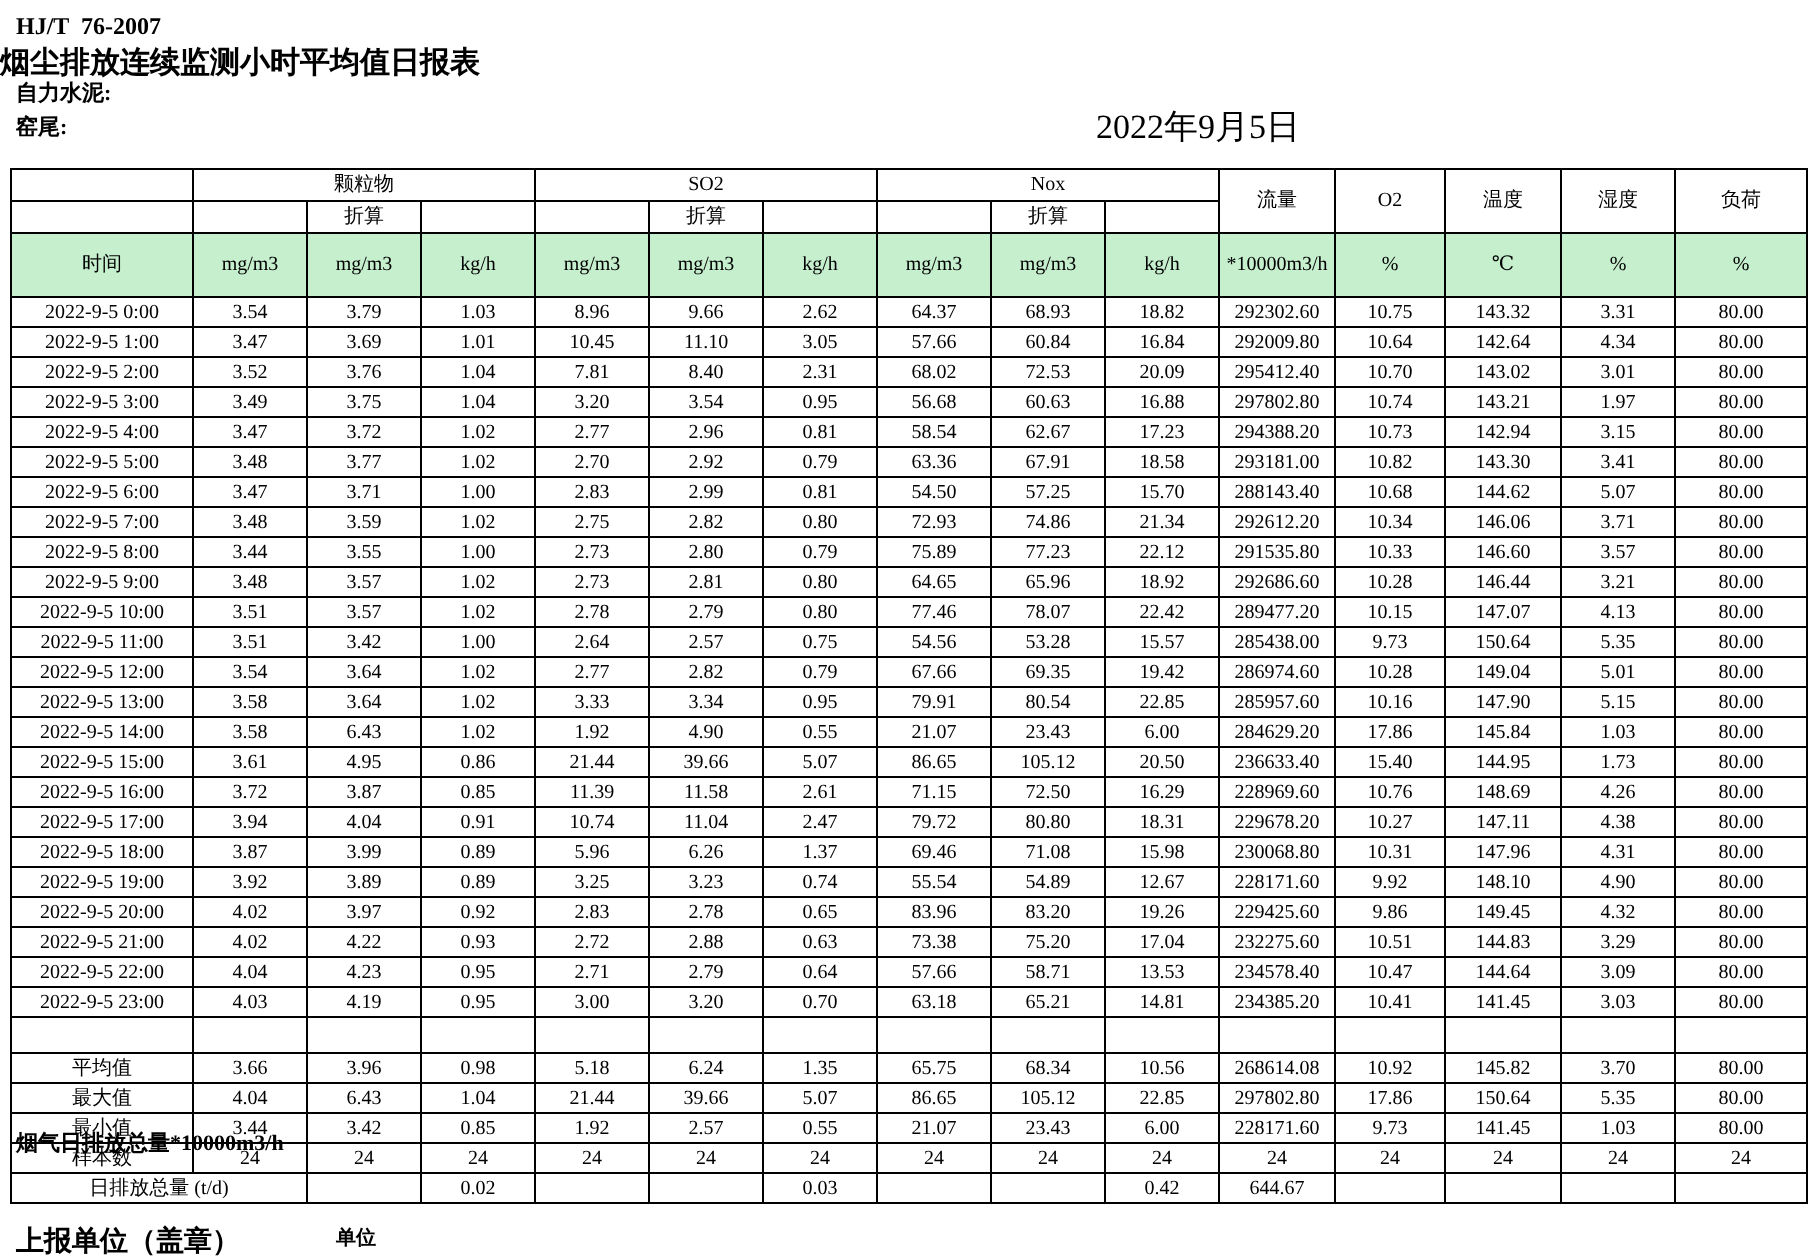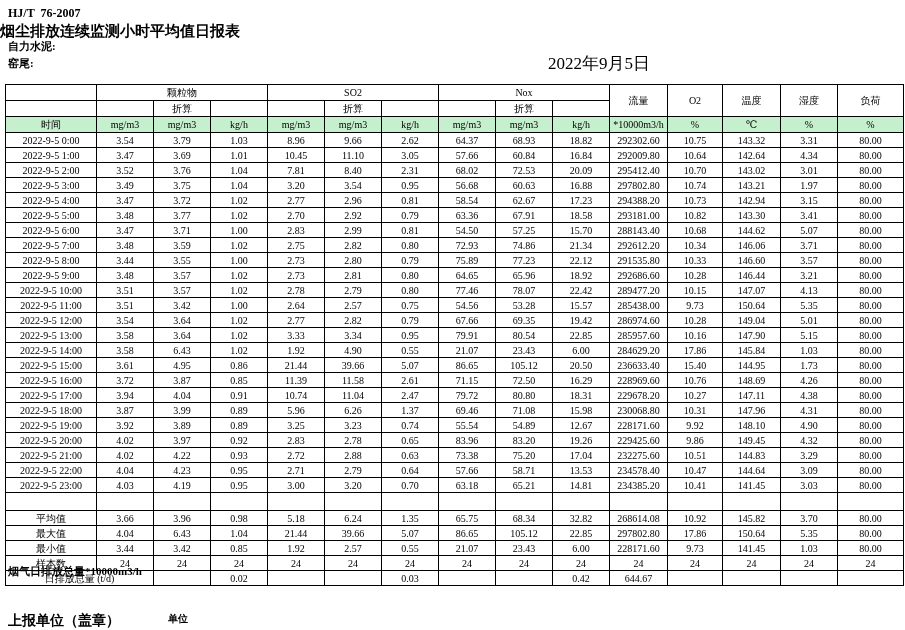--- a/index.html
+++ b/index.html
@@ -23,21 +23,21 @@
     position:absolute; left:5px; top:84px;
     border-collapse:collapse; table-layout:fixed; width:898px;
     font-size:10px;
   }
   table.report td {
     border:1px solid #000; text-align:center; vertical-align:middle;
     padding:0; height:15px; line-height:13px;
     overflow:hidden; white-space:nowrap;
   }
   tr.h1 td, tr.h2 td { height:16px; }
-  tr.h3 td { height:16px; background:#c6efce; }
+  tr.h3 td { height:32px; background:#c6efce; }
   tr.spacer td { height:18px; }
   tbody td { height:15px; }
 </style>
 </head>
 <body>
 
 <div class="abs doc-code">HJ/T  76-2007</div>
 <div class="abs title">烟尘排放连续监测小时平均值日报表</div>
 <div class="abs company">自力水泥:</div>
 <div class="abs kiln">窑尾:</div>
@@ -532,21 +532,21 @@
       <tr>
         <td>平均值</td>
         <td>3.66</td>
         <td>3.96</td>
         <td>0.98</td>
         <td>5.18</td>
         <td>6.24</td>
         <td>1.35</td>
         <td>65.75</td>
         <td>68.34</td>
-        <td>32.82</td>
+        <td>10.56</td>
         <td>268614.08</td>
         <td>10.92</td>
         <td>145.82</td>
         <td>3.70</td>
         <td>80.00</td>
       </tr>
       <tr>
         <td>最大值</td>
         <td>4.04</td>
         <td>6.43</td>

